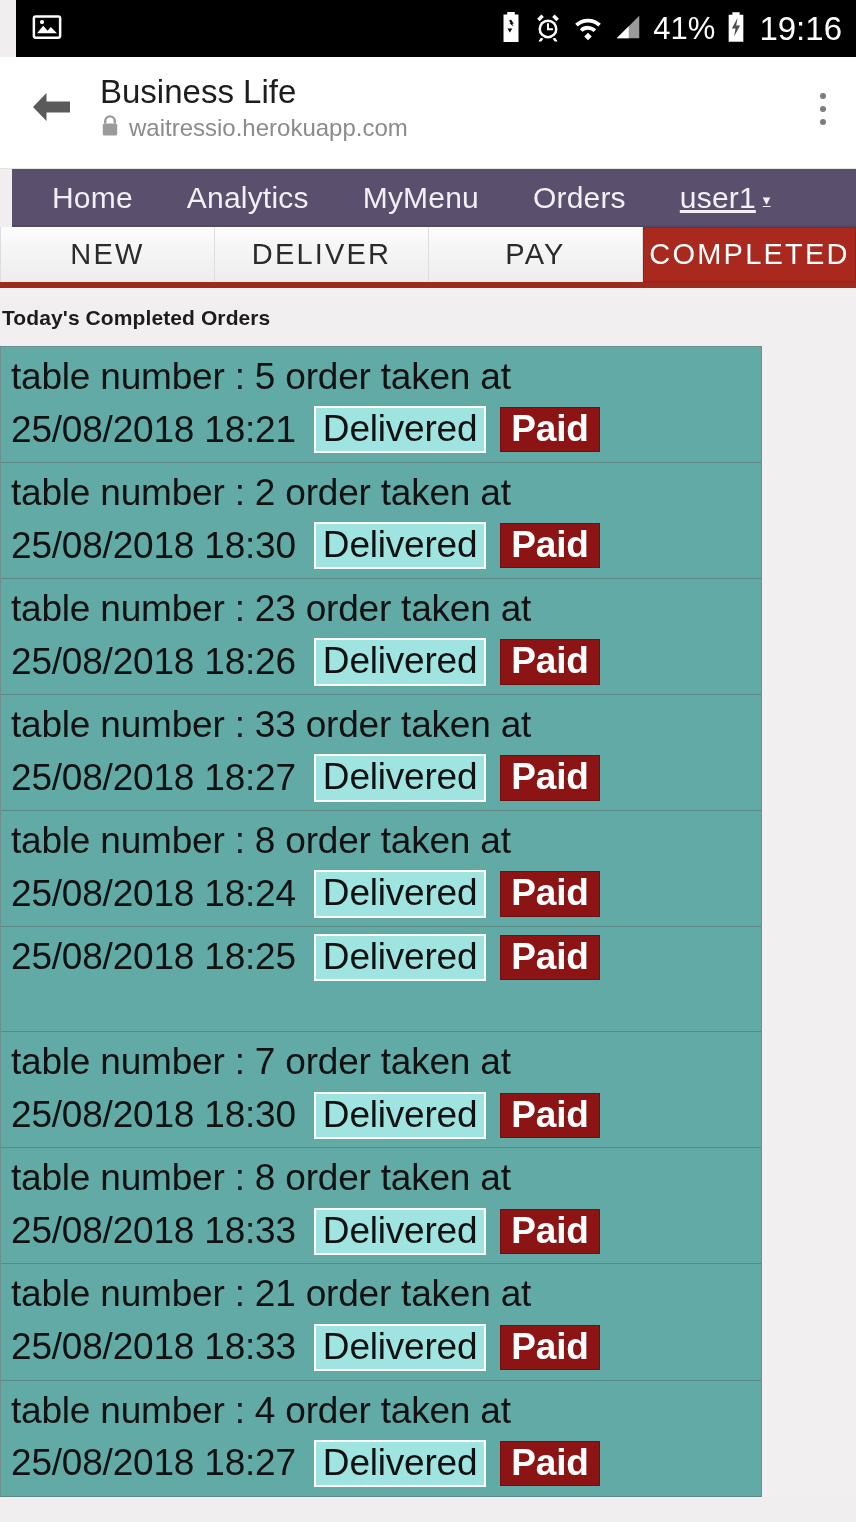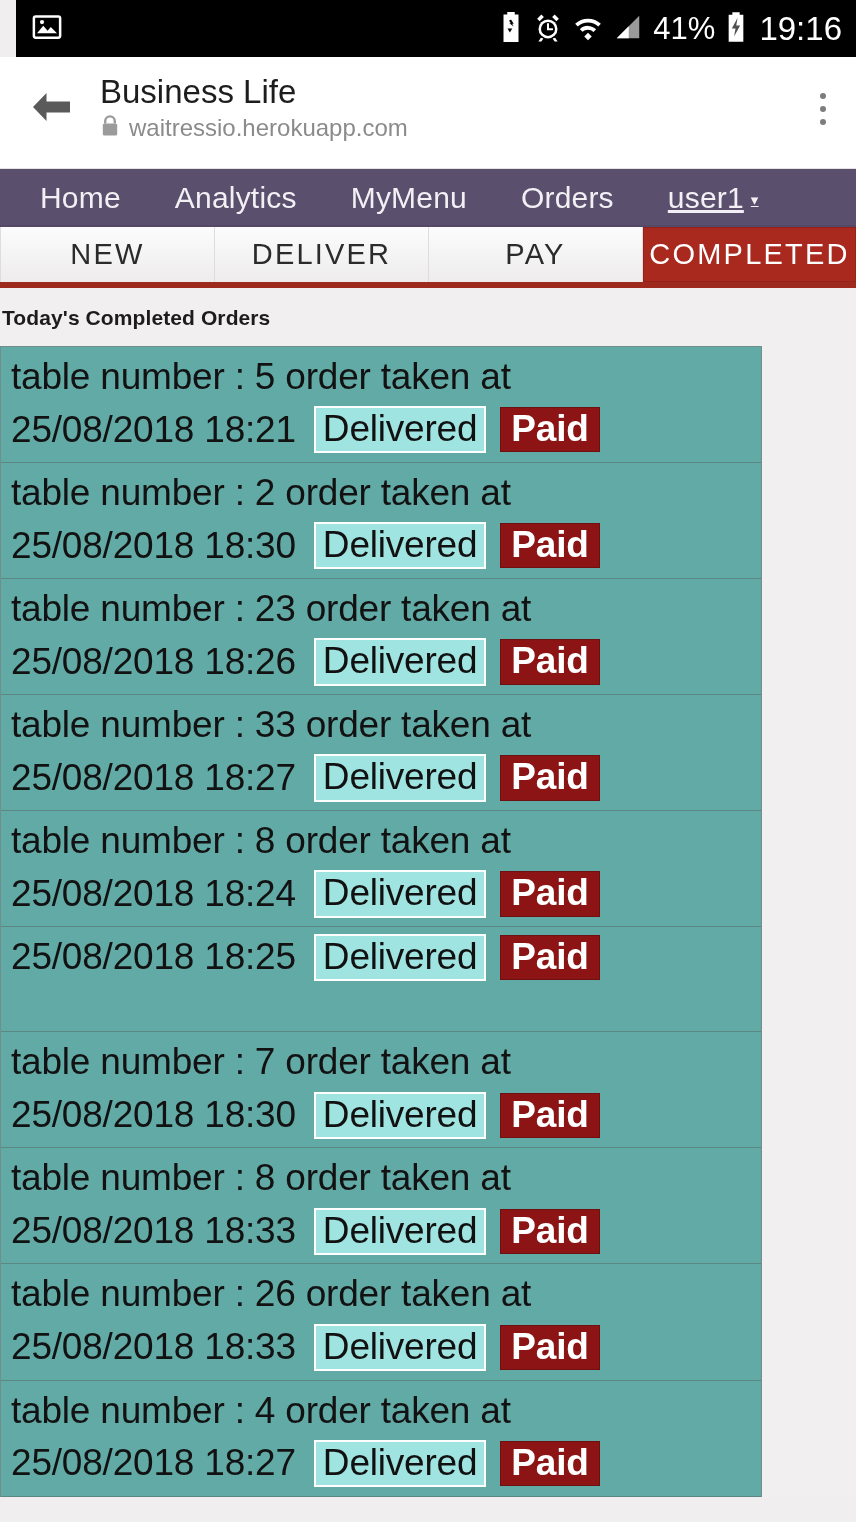--- a/index.html
+++ b/index.html
@@ -34,20 +34,21 @@
   .chrome-url-row { display: flex; align-items: center; gap: 9px; }
   .chrome-url { font-size: 24px; color: #8b8b8b; line-height: 1; }
   .menu-dots { margin-left: auto; display: flex; flex-direction: column; gap: 7px; align-items: center; padding-right: 8px; }
   .menu-dots i { width: 6px; height: 6px; border-radius: 50%; background: #7d7d7d; display:block; }
 
   
   .navbar {
     height: 58px; background: #5b4f6e;
     display: flex; align-items: center; padding-left: 40px;
     box-shadow: inset 0 -2px 0 rgba(0,0,0,.08);
+    margin-left: 12px;
   }
   .nav-item {
     color: #f2f0f4; font-size: 30px; line-height: 1;
     margin-right: 54px; white-space: nowrap; letter-spacing: .2px;
   }
   .nav-item.user { text-decoration: underline; margin-right: 0; display:flex; align-items:center; gap:7px; }
   .caret { font-size: 15px; line-height: 1; position: relative; top: 1px; }
 
   
   .tabs {
@@ -260,21 +261,21 @@
         </div>
         <div class="order-row">
           <div class="order-line">table number : 8 order taken at</div>
           <div class="order-line order-line2">
             <span>25/08/2018 18:33</span>
             <span class="badge-delivered">Delivered</span>
             <span class="badge-paid">Paid</span>
           </div>
         </div>
         <div class="order-row">
-          <div class="order-line">table number : 26 order taken at</div>
+          <div class="order-line">table number : 21 order taken at</div>
           <div class="order-line order-line2">
             <span>25/08/2018 18:33</span>
             <span class="badge-delivered">Delivered</span>
             <span class="badge-paid">Paid</span>
           </div>
         </div>
         <div class="order-row">
           <div class="order-line">table number : 4 order taken at</div>
           <div class="order-line order-line2">
             <span>25/08/2018 18:27</span>

